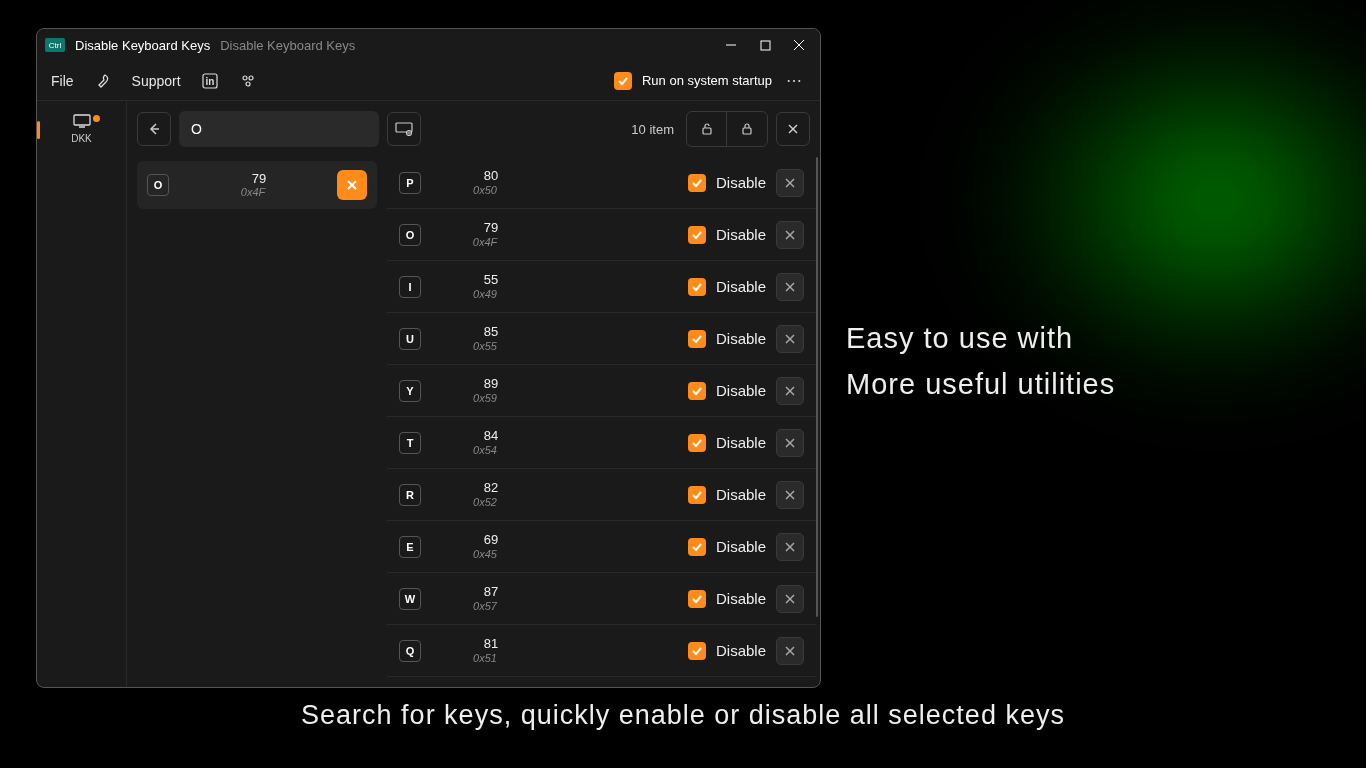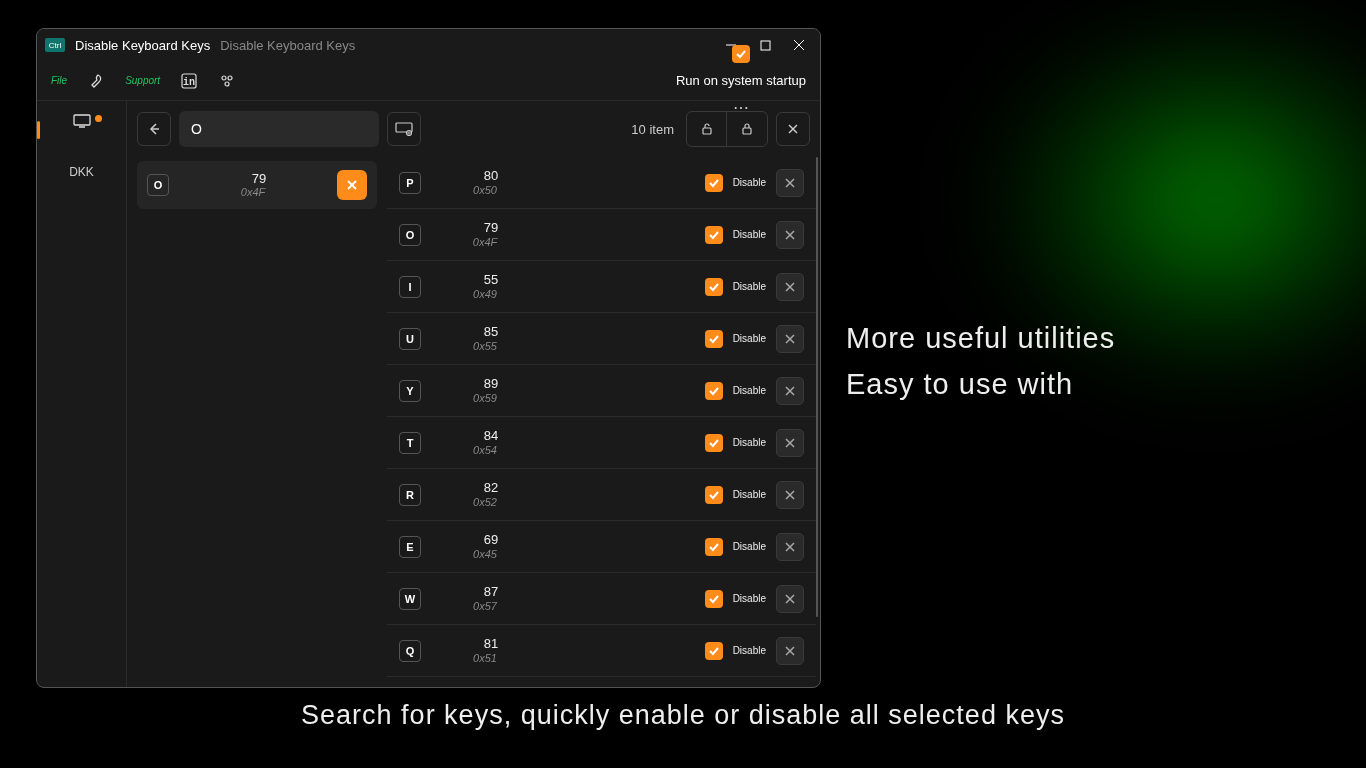--- a/index.html
+++ b/index.html
@@ -55,23 +55,23 @@
 .titlebar-controls { margin-left: auto; display: flex; gap: 20px; padding-right: 6px; }
 .titlebar-btn { width: 14px; height: 14px; display: flex; align-items: center; justify-content: center; color: #fff; cursor: pointer; }
 .menubar {
   height: 40px;
   display: flex;
   align-items: center;
   padding: 0 14px;
   gap: 20px;
   border-bottom: 1px solid #2a2a2a;
 }
-.menu-item { font-size: 10px; color: #22c55e; cursor: pointer; font-style: italic; }
-.menu-icon { width: 18px; height: 18px; display: flex; align-items: center; justify-content: center; cursor: pointer; font-family: Liberation Mono, monospace; }
-.menubar-right { margin-left: auto; display: flex; align-items: center; gap: 10px; flex-direction: column; }
+.menu-item { font-size: 14px; color: #e5e5e5; cursor: pointer; }
+.menu-icon { width: 18px; height: 18px; display: flex; align-items: center; justify-content: center; cursor: pointer; }
+.menubar-right { margin-left: auto; display: flex; align-items: center; gap: 10px; }
 .checkbox-orange {
   width: 18px;
   height: 18px;
   background: #ff8c1a;
   border-radius: 4px;
   display: flex;
   align-items: center;
   justify-content: center;
   cursor: pointer;
 }
@@ -107,21 +107,21 @@
 }
 .sidebar-dot {
   position: absolute;
   right: -8px;
   top: 2px;
   width: 7px;
   height: 7px;
   background: #ff8c1a;
   border-radius: 50%;
 }
-.sidebar-label { font-size: 12px; color: #ccc; margin-top: 32px; }
+.sidebar-label { font-size: 10px; color: #ccc; }
 .main-content { flex: 1; display: flex; flex-direction: column; }
 .toolbar {
   height: 56px;
   display: flex;
   align-items: center;
   padding: 0 10px;
   gap: 8px;
 }
 .back-btn {
   width: 34px;
@@ -224,21 +224,21 @@
 .key-row {
   height: 52px;
   display: flex;
   align-items: center;
   padding: 0 12px;
   gap: 14px;
   border-bottom: 1px solid #2a2a2a;
 }
 .key-row .key-info { align-items: center; flex: 0 0 100px; }
 .row-right { margin-left: auto; display: flex; align-items: center; gap: 10px; }
-.disable-label { font-size: 10px; color: #eee; }
+.disable-label { font-size: 15px; color: #eee; }
 .row-remove {
   width: 28px;
   height: 28px;
   background: #2a2a2a;
   border: 1px solid #3a3a3a;
   border-radius: 5px;
   display: flex;
   align-items: center;
   justify-content: center;
   cursor: pointer;
@@ -611,16 +611,16 @@
       </div>
     </div>
             </div>
           </div>
       </div>
     </div>
   </div>
 </div>
 
 <div class="side-text">
+  <div>Easy to use with</div>
   <div>More useful utilities</div>
-  <div>Easy to use with</div>
 </div>
 <div class="bottom-text">Search for keys, quickly enable or disable all selected keys</div>
 
 </body></html>

